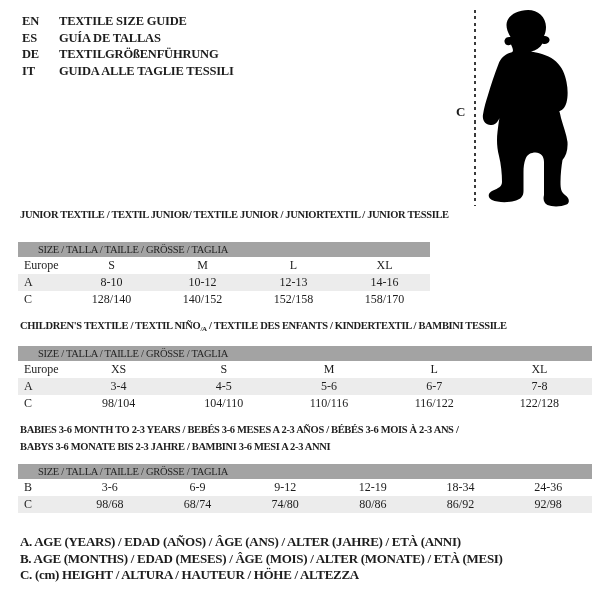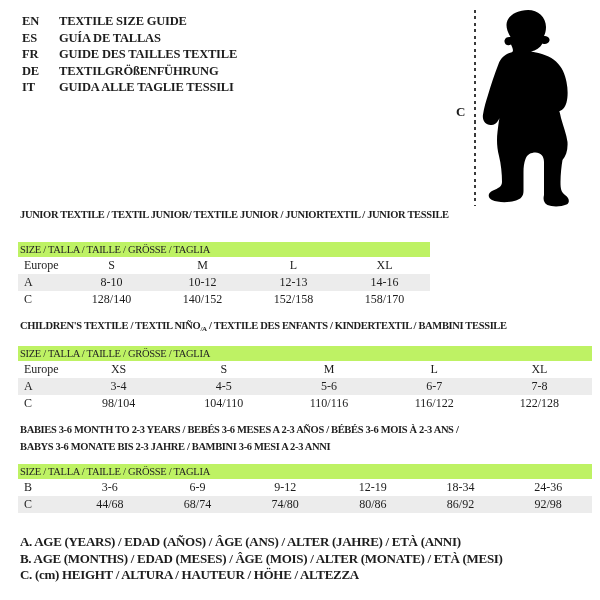--- a/index.html
+++ b/index.html
@@ -60,22 +60,22 @@
   .t-sub { font-size: 7px; vertical-align: -2px; letter-spacing: -0.3px; }
 
   
   .size-table { position: absolute; left: 18px; }
   #table1 { top: 242px; width: 412px; }
   #table2 { top: 346px; width: 574px; }
   #table3 { top: 464px; width: 574px; }
   .t-head {
     height: 15px;
     line-height: 15px;
-    background: #bef264;
-    padding-left: 2px;
+    background: #a3a3a3;
+    padding-left: 20px;
     font-size: 10.5px;
     letter-spacing: -0.3px;
     color: #242424;
   }
   .t-row {
     display: flex;
     height: 17px;
     align-items: center;
     font-size: 12px;
   }
@@ -101,24 +101,20 @@
 <div class="canvas">
 
   <div class="lang-list">
     <div class="lang-row">
       <span class="lang-code">EN</span>
       <span class="lang-label">TEXTILE SIZE GUIDE</span>
     </div>
     <div class="lang-row">
       <span class="lang-code">ES</span>
       <span class="lang-label">GUÍA DE TALLAS</span>
-    </div>
-    <div class="lang-row">
-      <span class="lang-code">FR</span>
-      <span class="lang-label">GUIDE DES TAILLES TEXTILE</span>
     </div>
     <div class="lang-row">
       <span class="lang-code">DE</span>
       <span class="lang-label">TEXTILGRÖßENFÜHRUNG</span>
     </div>
     <div class="lang-row">
       <span class="lang-code">IT</span>
       <span class="lang-label">GUIDA ALLE TAGLIE TESSILI</span>
     </div>
   </div>
@@ -238,21 +234,21 @@
       <div class="t-label">B</div>
       <div class="t-cell">3-6</div>
       <div class="t-cell">6-9</div>
       <div class="t-cell">9-12</div>
       <div class="t-cell">12-19</div>
       <div class="t-cell">18-34</div>
       <div class="t-cell">24-36</div>
     </div>
     <div class="t-row shaded">
       <div class="t-label">C</div>
-      <div class="t-cell">44/68</div>
+      <div class="t-cell">98/68</div>
       <div class="t-cell">68/74</div>
       <div class="t-cell">74/80</div>
       <div class="t-cell">80/86</div>
       <div class="t-cell">86/92</div>
       <div class="t-cell">92/98</div>
     </div>
   </div>
 
   <div class="footnotes">
     <div>A. AGE (YEARS) / EDAD (AÑOS) / ÂGE (ANS) / ALTER (JAHRE) / ETÀ (ANNI)</div>

